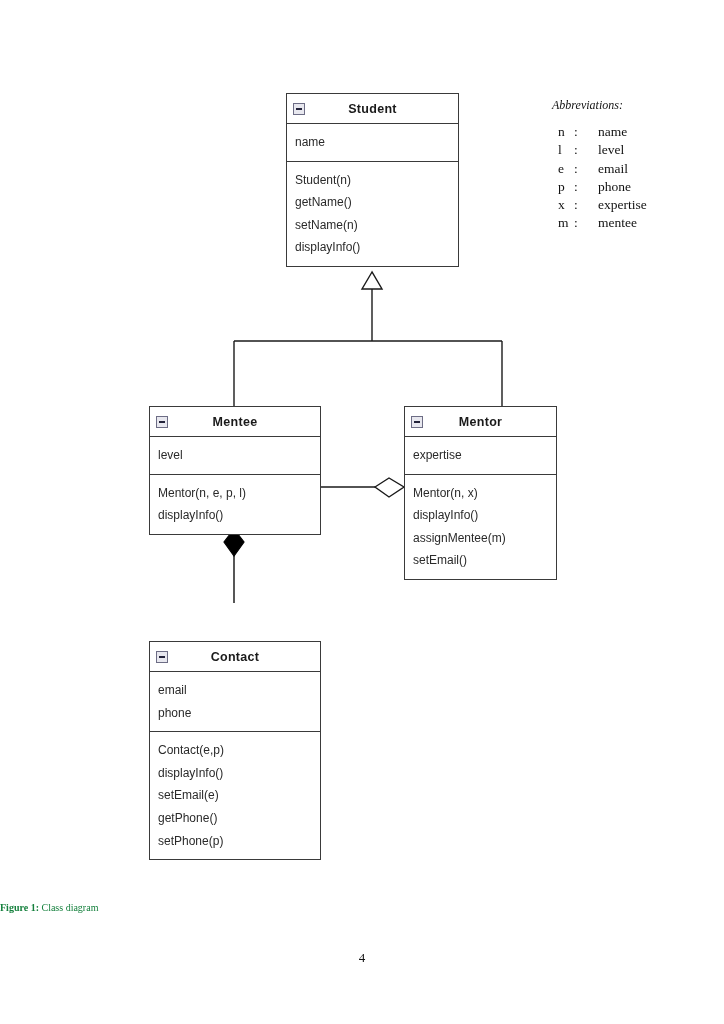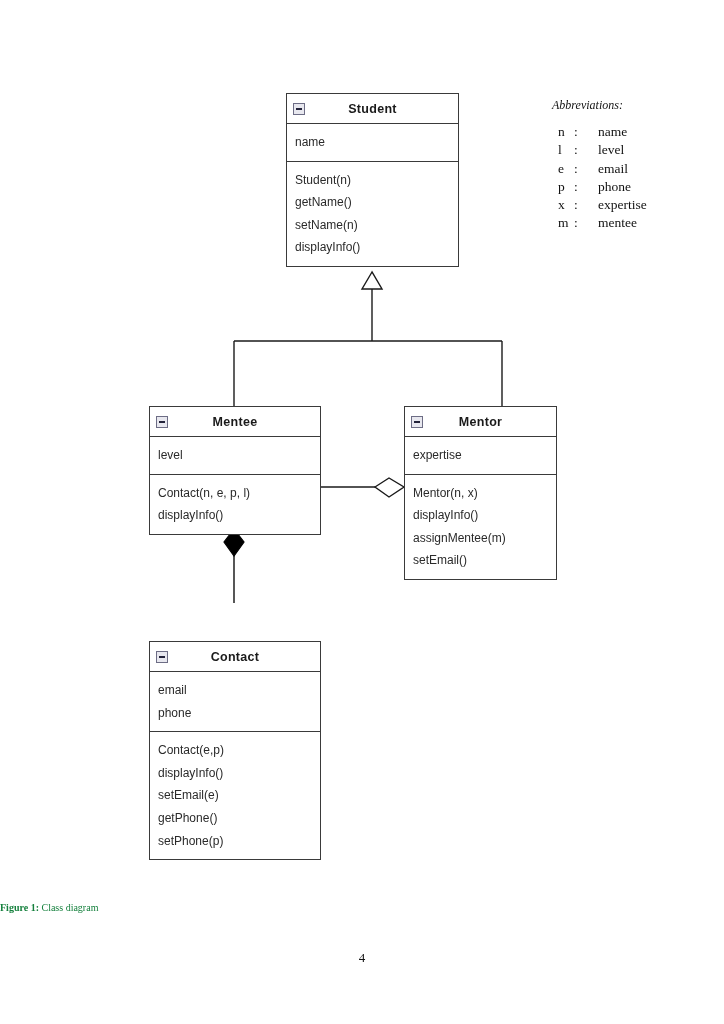--- a/index.html
+++ b/index.html
@@ -205,21 +205,21 @@
 
   <div class="uml-class" id="class-mentee" style="left:149px; top:406px; width:172px;">
     <div class="uml-header">
       <span class="collapse-icon"></span>
       <span class="uml-title">Mentee</span>
     </div>
     <div class="uml-compartment">
       <div class="uml-row">level</div>
     </div>
     <div class="uml-compartment last">
-      <div class="uml-row">Contact(n, e, p, l)</div>
+      <div class="uml-row">Mentor(n, e, p, l)</div>
       <div class="uml-row">displayInfo()</div>
     </div>
   </div>
 
   <div class="uml-class" id="class-mentor" style="left:404px; top:406px; width:153px;">
     <div class="uml-header">
       <span class="collapse-icon"></span>
       <span class="uml-title">Mentor</span>
     </div>
     <div class="uml-compartment">

